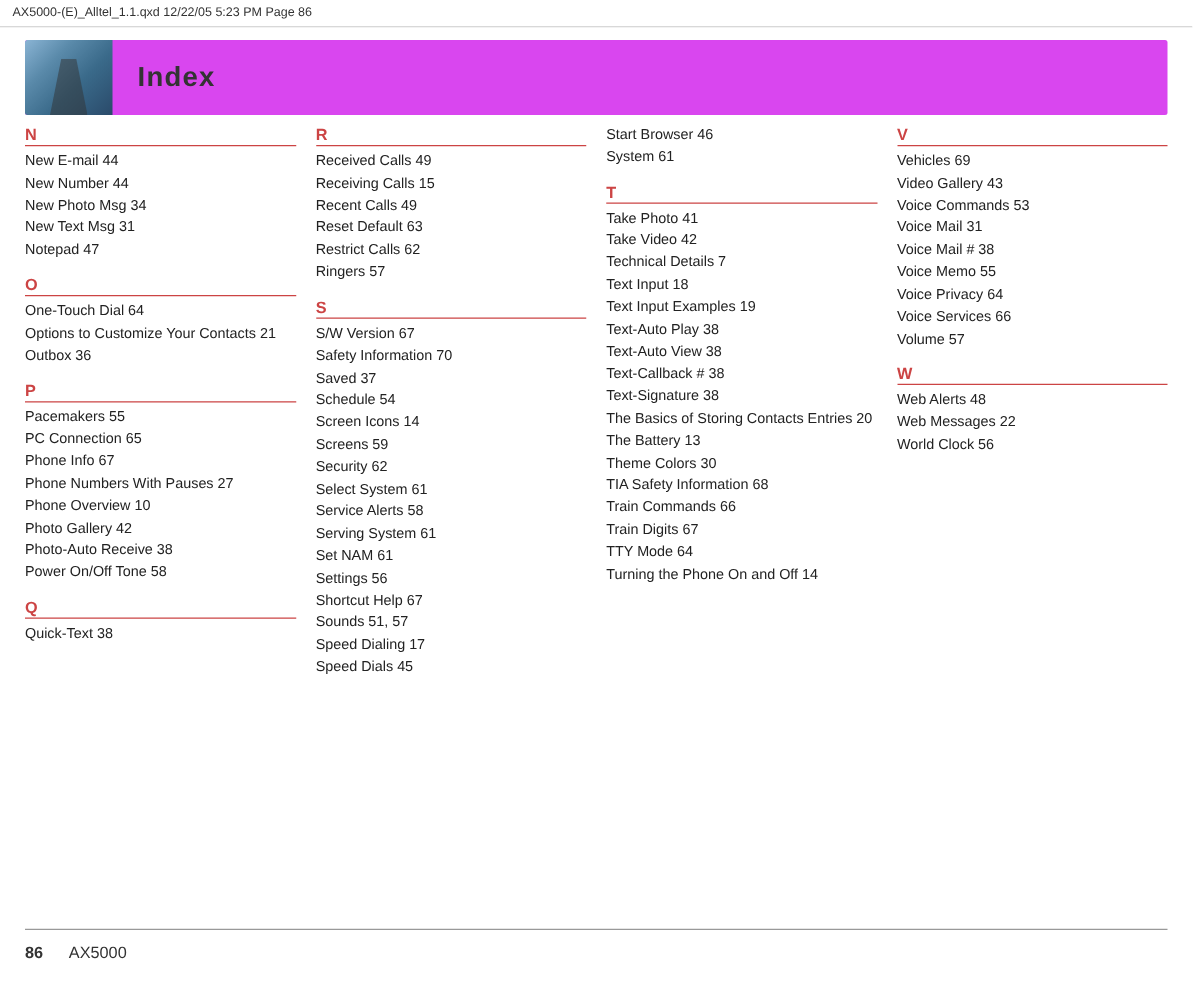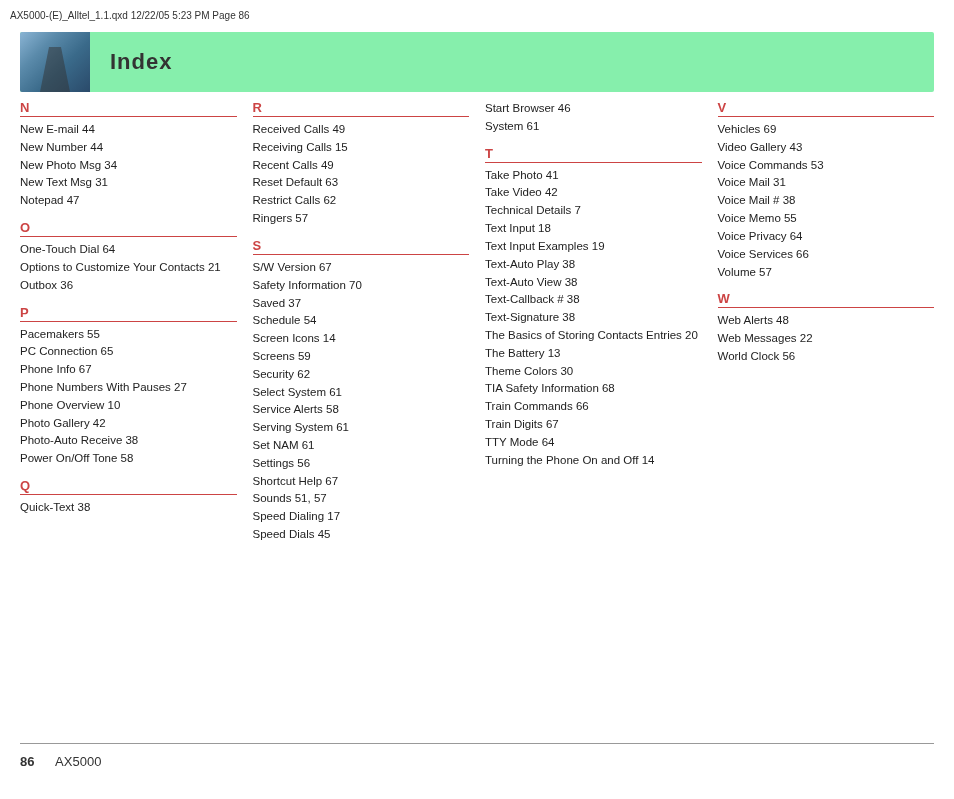--- a/index.html
+++ b/index.html
@@ -11,21 +11,21 @@
       font-size: 12px;
       color: #222;
       position: relative;
       overflow: hidden;
     }
 
     
     .doc-header {
       position: absolute;
       top: 0; left: 0; right: 0;
-      height: 32px;
+      height: 22px;
       border-bottom: 1px solid #ccc;
       display: flex;
       align-items: center;
       padding: 0 10px;
       font-size: 10px;
       color: #333;
     }
 
     
     .page {
@@ -33,21 +33,21 @@
       top: 22px;
       left: 0; right: 0; bottom: 0;
       background: #fff;
     }
 
     
     .page-banner {
       display: flex;
       align-items: center;
       height: 60px;
-      background: #86efac;
+      background: #d946ef;
       margin: 10px 20px 0 20px;
       border-radius: 2px;
       overflow: hidden;
     }
 
     .banner-image {
       width: 70px;
       height: 60px;
       background: linear-gradient(135deg, #8ab4d4 0%, #5a8aaa 30%, #3a6a8a 60%, #2a4a6a 100%);
       position: relative;

